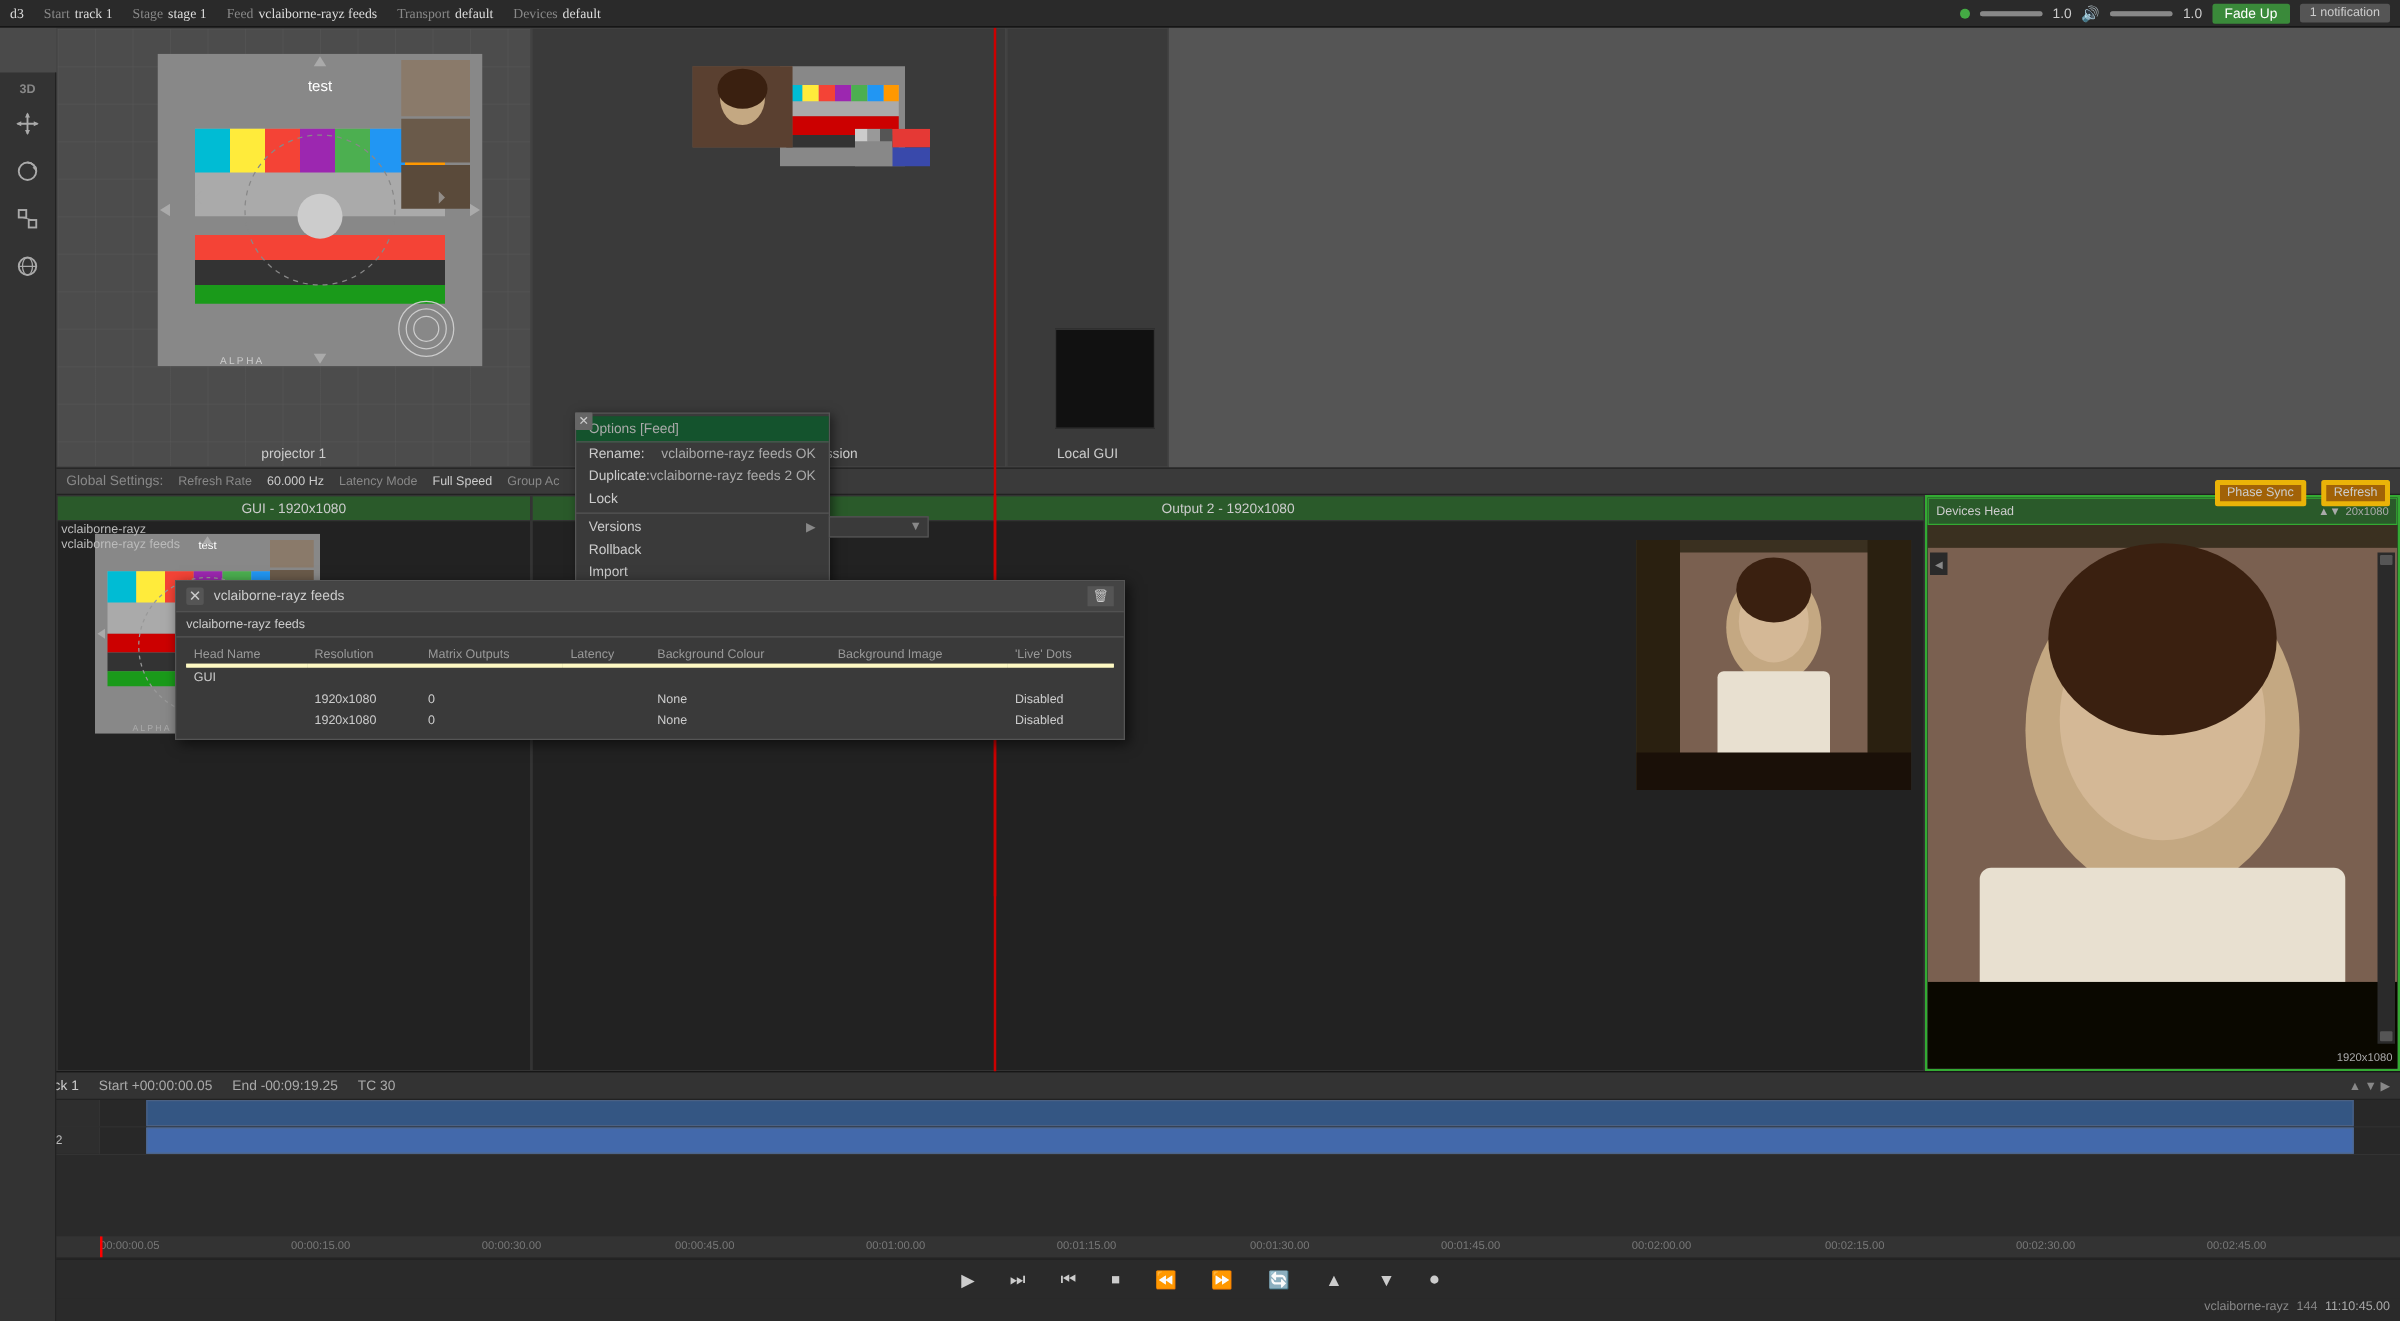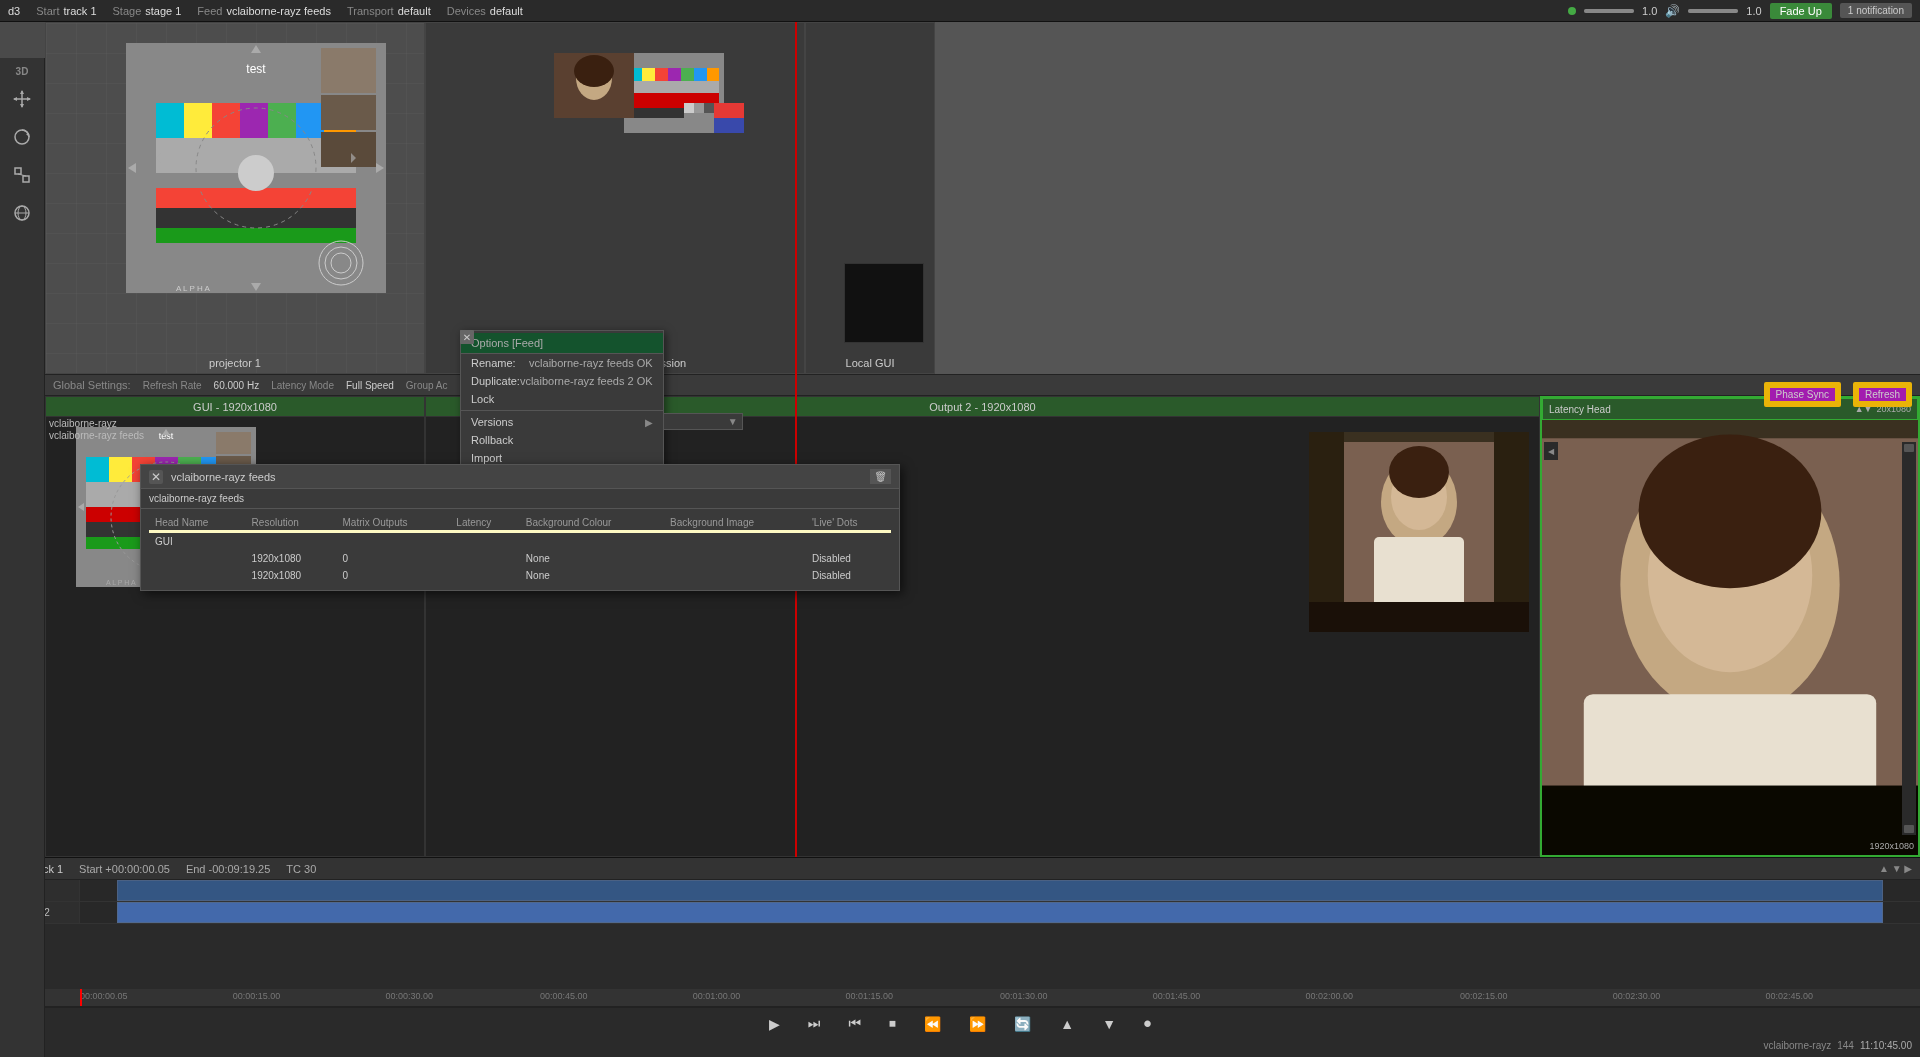--- a/index.html
+++ b/index.html
@@ -25,20 +25,21 @@
       border-bottom: 1px solid #111;
       position: relative;
       z-index: 100;
     }
     .top-bar-item {
       display: flex;
       align-items: center;
       gap: 4px;
       font-size: 11px;
       color: #bbb;
+      font-family: Liberation Serif, serif;
     }
     .top-bar-item span.label { color: #888; }
     .top-bar-item span.value { color: #ddd; }
     .top-bar-right {
       margin-left: auto;
       display: flex;
       align-items: center;
       gap: 8px;
     }
     .fade-up-btn {
@@ -115,24 +116,24 @@
       background: #3a3a3a;
       display: flex;
       align-items: center;
       padding: 0 8px;
       gap: 12px;
       border-top: 1px solid #222;
       border-bottom: 1px solid #222;
       z-index: 20;
     }
     .gs-btn {
-      background: #a21caf;
+      background: #a16207;
       color: #ccc;
       padding: 1px 6px;
-      border: 6px solid #eab308;
+      border: 4px solid #eab308;
       border-radius: 2px;
       font-size: 10px;
       cursor: pointer;
       margin-top: 19px;
     }
 
     
     .context-menu {
       position: absolute;
       background: #3a3a3a;
@@ -663,21 +664,21 @@
         <rect x="0" y="0" width="35" height="200" fill="#2a2010"></rect>
         <rect x="185" y="0" width="35" height="200" fill="#2a2010"></rect>
         <rect x="0" y="170" width="220" height="30" fill="#1a1008"></rect>
       </svg>
     </div>
   </div>
 </div>
 
 <div style="position:absolute;right:0;top:396px;width:380px;bottom:200px;border:2px solid #3a3;background:#2a2a2a;overflow:hidden;">
   <div style="height:22px;background:#2a5a2a;border:1px solid #3a3;display:flex;align-items:center;padding:0 6px;font-size:10px;color:#ccc;justify-content:space-between;">
-    <span>Latency Head</span>
+    <span>Devices Head</span>
     <span style="display:flex;gap:4px;align-items:center;">
       <span style="font-size:9px;color:#aaa;">▲▼</span>
       <span style="font-size:9px;color:#aaa;">20x1080</span>
     </span>
   </div>
   <div style="position:absolute;top:22px;left:0;right:0;bottom:0;background:#1a1a1a;overflow:hidden;">
     
     <svg width="100%" height="100%" viewBox="0 0 380 238" preserveAspectRatio="xMidYMid slice">
       <rect width="380" height="238" fill="#3a3020"></rect>
       <rect x="50" y="10" width="280" height="210" fill="#7a6050"></rect>

